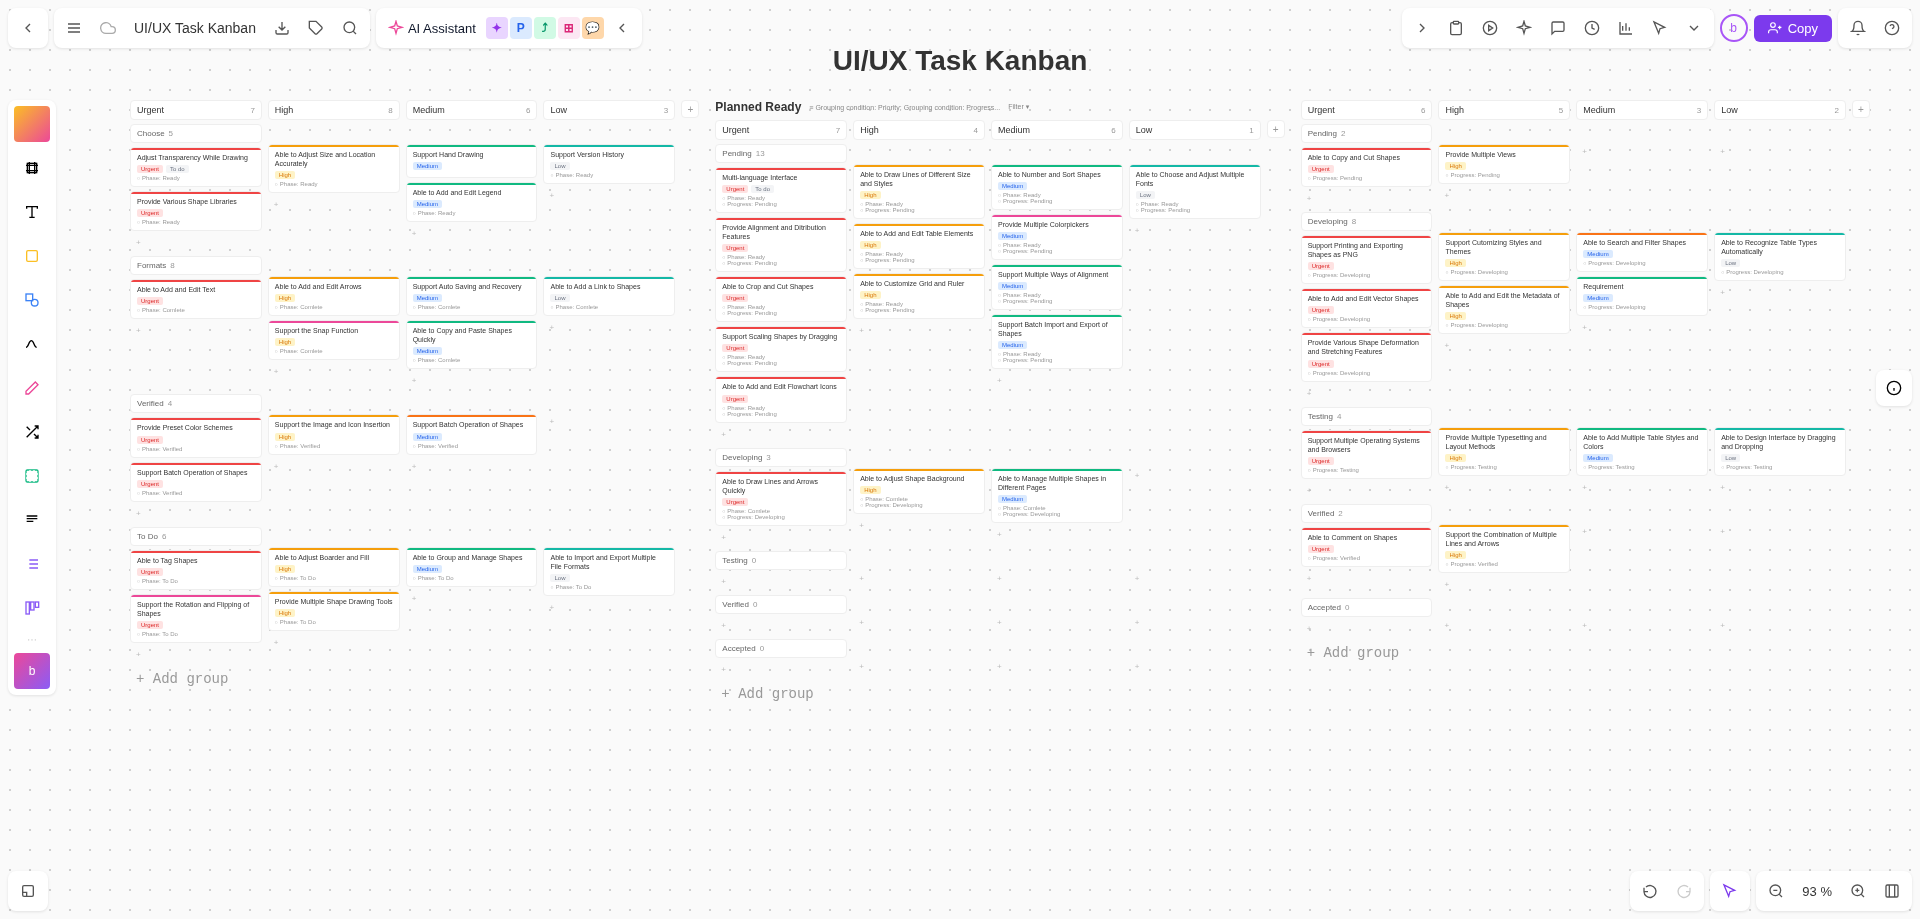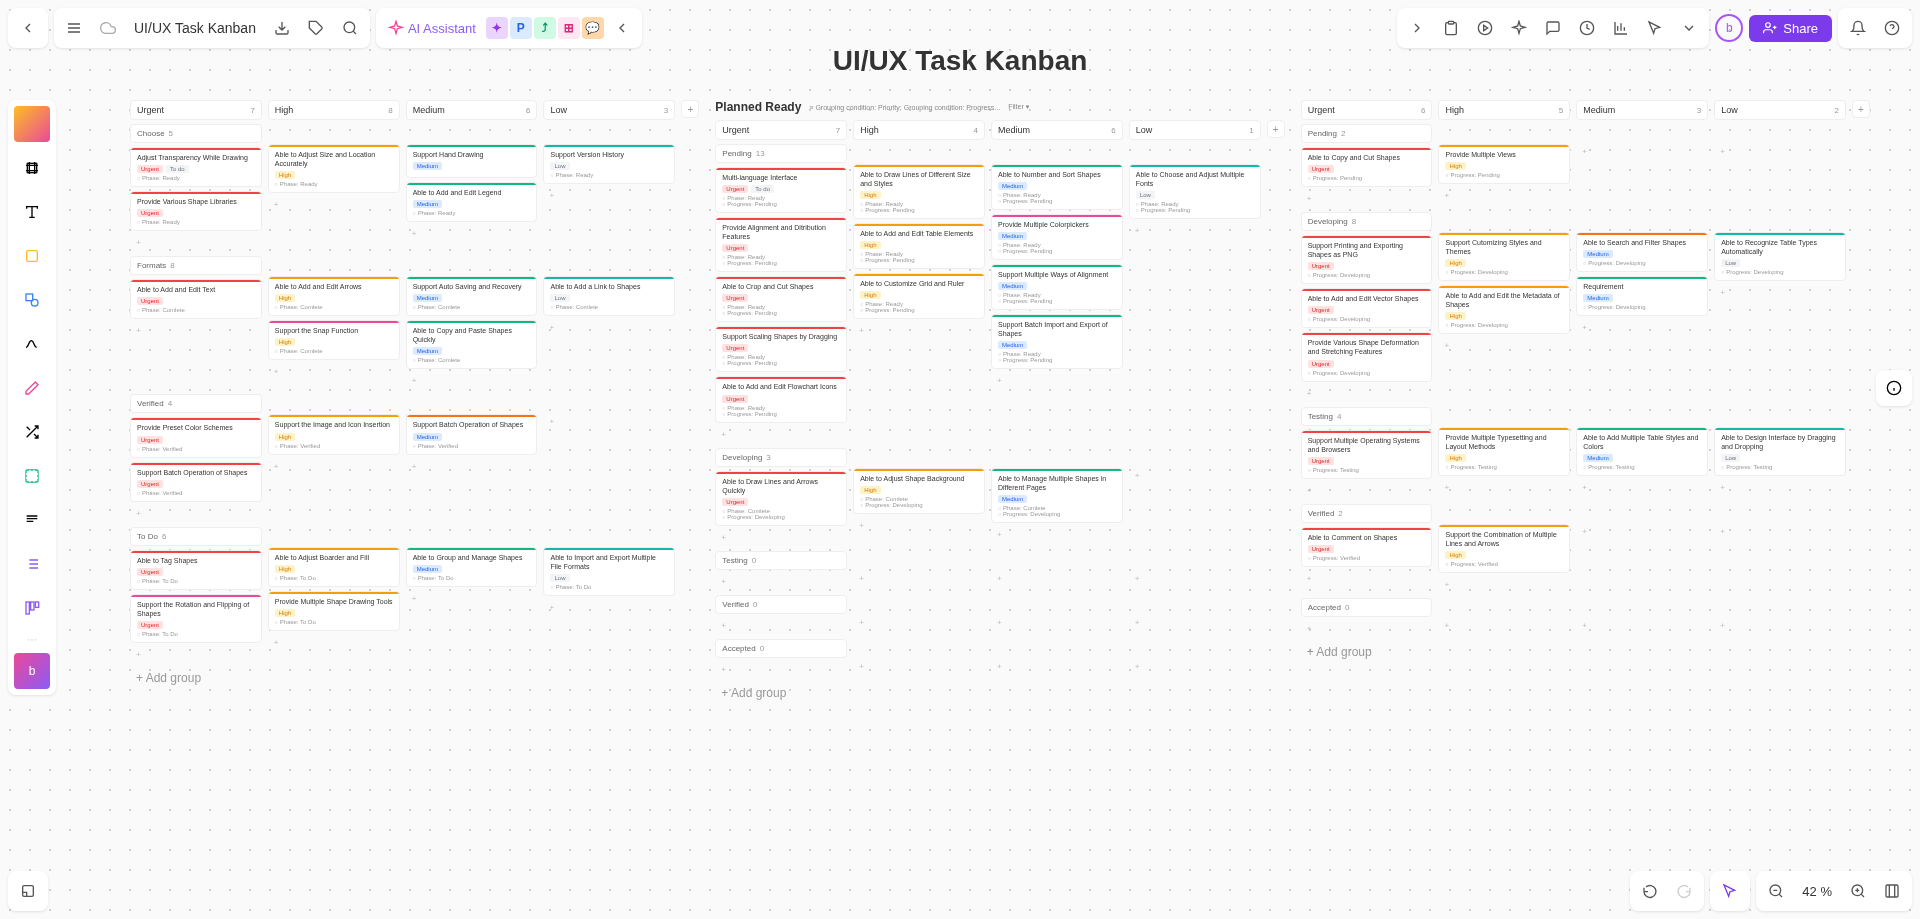--- a/index.html
+++ b/index.html
@@ -48,21 +48,21 @@
   padding: 0 8px;
   font-size: 14px;
   color: #333;
 }
 .ai-assistant {
   display: flex;
   align-items: center;
   gap: 4px;
   padding: 0 8px;
   font-size: 13px;
-  color: #8b5cf6;
+  color: #0f172a;
 }
 .ai-icon { width: 16px; height: 16px; }
 .square-icon {
   width: 22px; height: 22px;
   border-radius: 4px;
   display: flex;
   align-items: center;
   justify-content: center;
   font-size: 12px;
   font-weight: bold;
@@ -315,23 +315,24 @@
   font-size: 5px;
 }
 .add-card {
   padding: 3px 6px;
   font-size: 8px;
   color: #bbb;
   cursor: pointer;
 }
 .add-group-btn {
   padding: 3px 6px;
-  font-size: 12px;
+  font-size: 14px;
   color: #999;
   cursor: pointer;
+  font-family: Liberation Mono, monospace;
 }
 
 
 .info-right {
   position: absolute;
   right: 8px;
   top: 370px;
   width: 36px;
   height: 36px;
   background: #fff;
@@ -455,21 +456,21 @@
       <svg viewBox="0 0 24 24">
           <path d="M6 9l6 6 6-6"></path>
         </svg>
     </div>
   </div>
   <div class="avatar-ring">b</div>
   <div class="share-btn">
     <svg viewBox="0 0 24 24" style="stroke:#fff;width:14px;height:14px">
         <path d="M16 21v-2a4 4 0 0 0-4-4H5a4 4 0 0 0-4 4v2M8.5 11a4 4 0 1 0 0-8 4 4 0 0 0 0 8zM20 8v6M23 11h-6"></path>
       </svg>
-    <span>Share</span>
+    <span>Copy</span>
   </div>
   <div class="topbar-group">
     <div class="topbar-btn">
       <svg viewBox="0 0 24 24">
           <path d="M18 8A6 6 0 0 0 6 8c0 7-3 9-3 9h18s-3-2-3-9M13.73 21a2 2 0 0 1-3.46 0"></path>
         </svg>
     </div>
     <div class="topbar-btn">
       <svg viewBox="0 0 24 24">
           <circle cx="12" cy="12" r="10"></circle>
@@ -583,21 +584,21 @@
         </svg>
     </div>
   </div>
   <div class="bc-group">
     <div class="topbar-btn">
       <svg viewBox="0 0 24 24">
           <circle cx="11" cy="11" r="8"></circle>
           <path d="M8 11h6M21 21l-4.35-4.35"></path>
         </svg>
     </div>
-    <div class="zoom-level">42 %</div>
+    <div class="zoom-level">93 %</div>
     <div class="topbar-btn">
       <svg viewBox="0 0 24 24">
           <circle cx="11" cy="11" r="8"></circle>
           <path d="M11 8v6M8 11h6M21 21l-4.35-4.35"></path>
         </svg>
     </div>
     <div class="topbar-btn">
       <svg viewBox="0 0 24 24">
           <rect x="3" y="3" width="18" height="18" rx="2"></rect>
           <path d="M8 3v18M16 3v18"></path>

